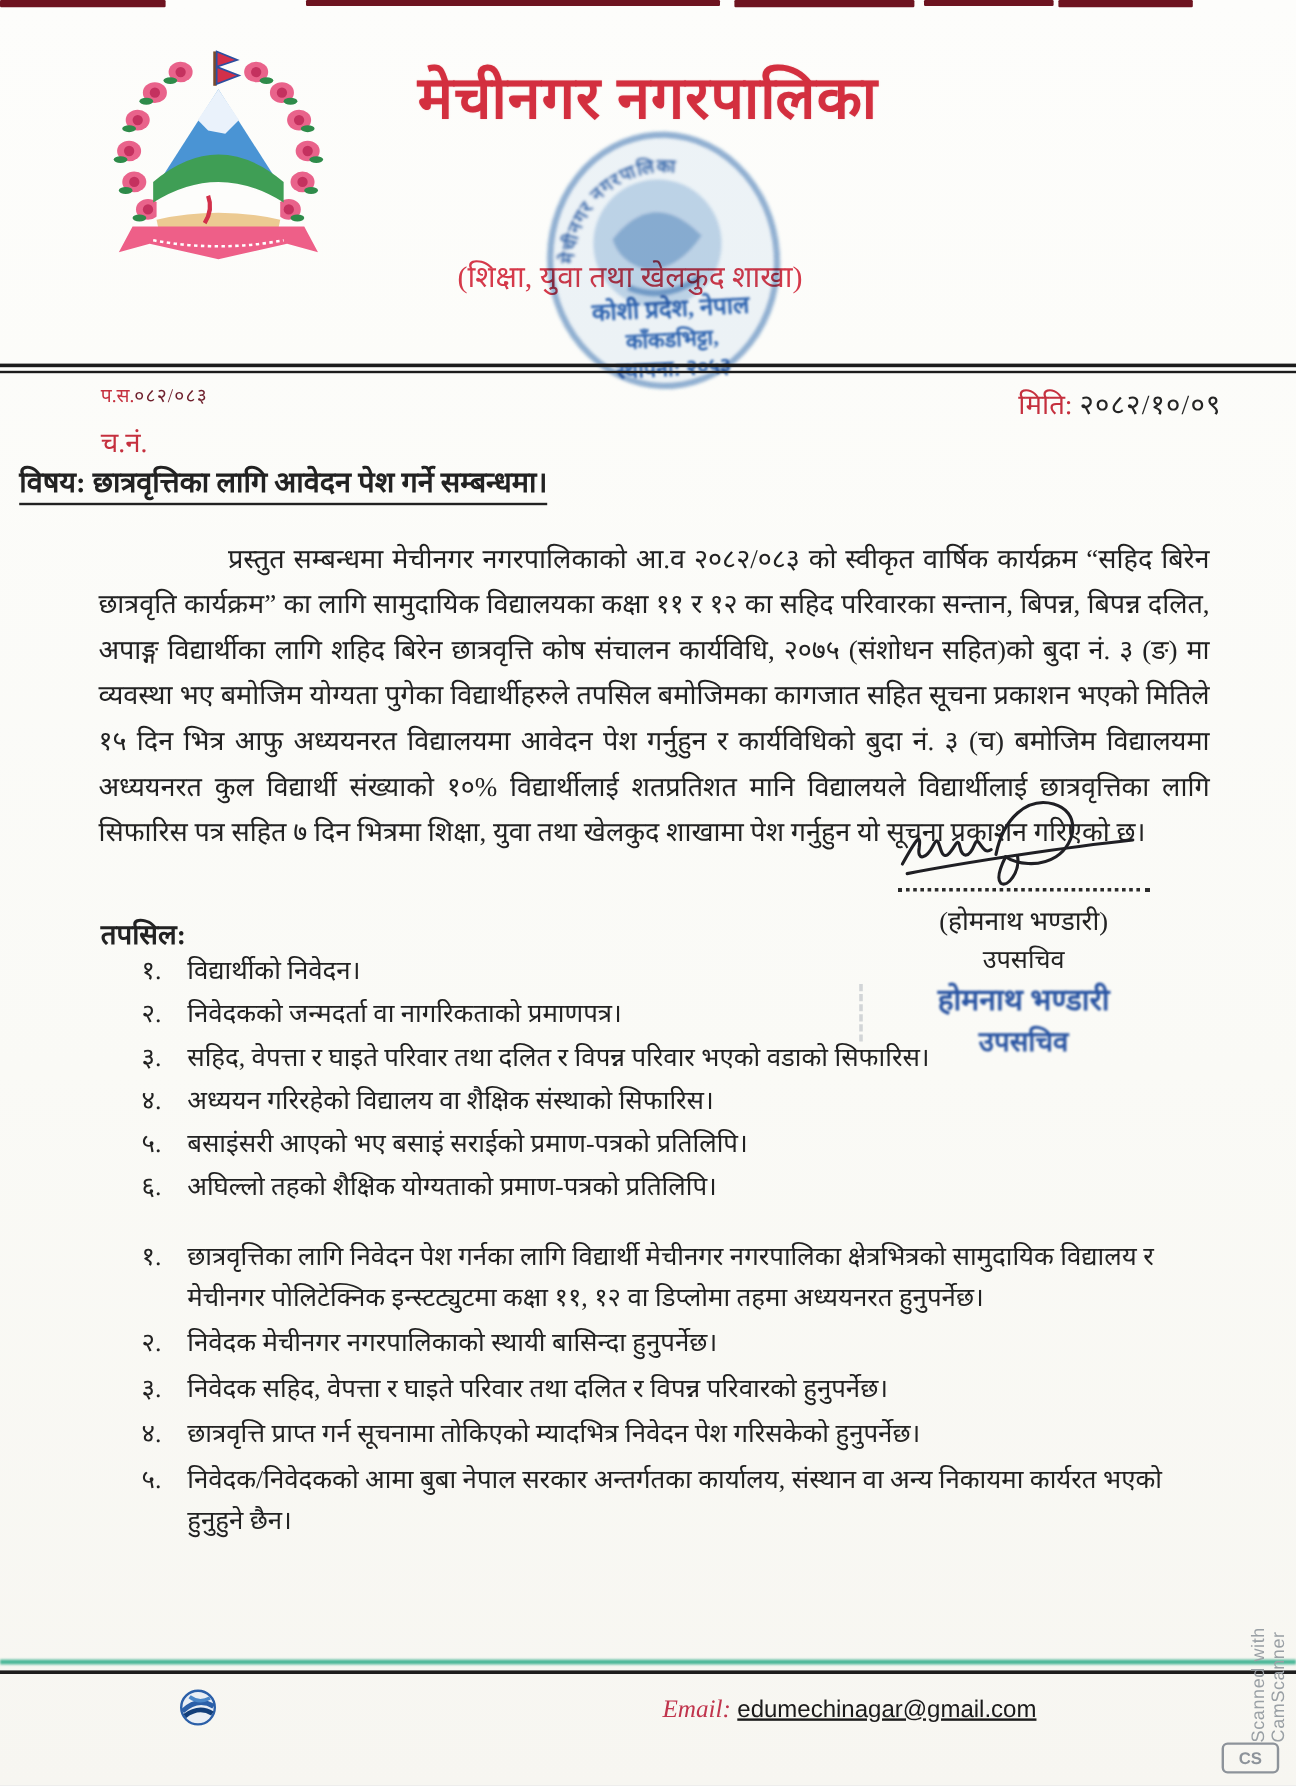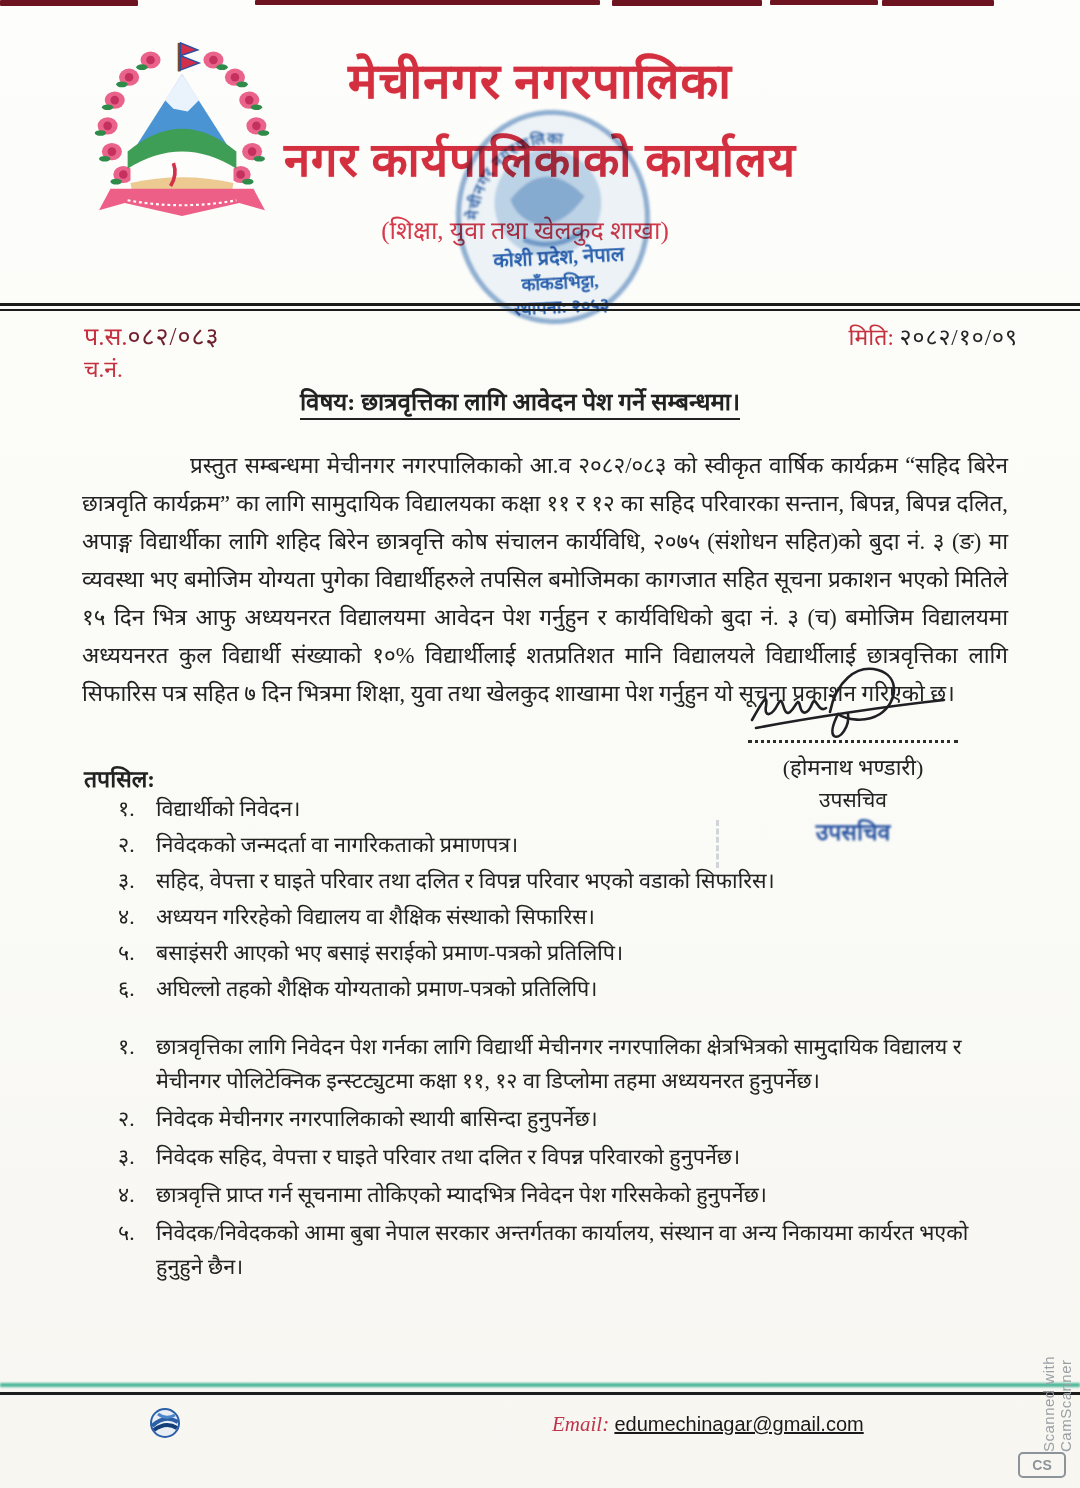--- a/index.html
+++ b/index.html
@@ -32,30 +32,30 @@
   .stamp-lines { position:absolute; left:420px; top:243px; width:280px; text-align:center; z-index:3;
                  color:#2d66b5; font-weight:700; transform:rotate(-3deg);
                  filter:blur(.7px); mix-blend-mode:multiply; }
   .stamp-lines .sl1{font-size:20px;} .stamp-lines .sl2{font-size:18px;} .stamp-lines .sl3{font-size:18px;}
 
   
   .divider { position:absolute; left:0; right:0; top:303px; z-index:4; }
   .divider .d1{height:3px;background:#1c1c1c;} .divider .d2{height:2px;background:#1c1c1c;margin-top:3px;}
 
   
-  .ref-left { position:absolute; left:84px; top:318px; font-size:25px; }
+  .ref-left { position:absolute; left:84px; top:318px; font-size:16px; }
   .ref-label { color:#c5303e; }
   .ref-value { color:#6e1f2c; letter-spacing:1px; }
   .serial { position:absolute; left:84px; top:352px; font-size:23px; color:#c5303e; }
   .date-row { position:absolute; right:62px; top:320px; font-size:23px; }
   .date-label { color:#c5303e; }
   .date-value { color:#252525; letter-spacing:1px; }
 
-  .subject { position:absolute; left:0; right:40px; top:384px; text-align:center;
-             font-size:24px; font-weight:600; }
+  .subject { position:absolute; left:0; right:40px; top:384px; 
+             font-size:24px; font-weight:600;padding-left:16px; }
   .subject span { border-bottom:2px solid #222; padding-bottom:3px; }
 
   .body-par { position:absolute; left:82px; right:72px; top:447px;
               font-size:22.5px; line-height:38px; text-align:justify; text-indent:108px; }
 
   
   .sig-block { position:absolute; left:718px; top:668px; width:270px; text-align:center; }
   .sig-ink { position:relative; height:72px; }
   .sig-ink svg { position:absolute; left:20px; top:-6px; }
   .sig-dots { width:210px; margin:0 auto; border-bottom:3px dotted #2c2c2c; }
@@ -192,21 +192,20 @@
         <path d="M24,100 Q60,92 96,100 L94,110 Q60,118 26,110 Z" fill="#ecca92"></path>
         <path d="M54,86 q3,8 -2,16" stroke="#d2304a" stroke-width="2.5" fill="none"></path>
 
         <polygon points="10,104 110,104 118,119 100,114 60,123 20,114 2,119" fill="#ee5f88"></polygon>
         <path d="M22,112 Q60,119 98,112" stroke="#fff" stroke-width="1.5" fill="none" stroke-dasharray="2,2"></path>
       </g>
     </svg>
   </div>
 
   <div class="title1">मेचीनगर नगरपालिका</div>
-  <div class="title2">नगर कार्यपालिकाको कार्यालय</div>
   <div class="subtitle">(शिक्षा, युवा तथा खेलकुद शाखा)</div>
 
   <div class="stamp">
     <svg viewBox="0 0 200 220" width="206" height="226">
       <defs>
         <path id="arcTop" d="M32,150 A74,80 0 1 1 168,150"></path>
         <filter id="b1">
             <feGaussianBlur stdDeviation="1.1"></feGaussianBlur>
           </filter>
       </defs>
@@ -255,20 +254,21 @@
           <path d="M92,50 C98,20 118,2 140,8 C162,14 160,40 142,52 C128,61 108,58 100,52"></path>
           <path d="M100,52 C96,60 92,70 96,74 C102,78 112,64 110,52"></path>
           <path d="M18,66 C70,56 150,44 206,38"></path>
         </g>
       </svg>
     </div>
     <div class="sig-dots"></div>
     <div class="sig-name">(होमनाथ भण्डारी)</div>
     <div class="sig-desig">उपसचिव</div>
     <div class="sig-stamp">
+      <div class="s1">होमनाथ भण्डारी</div>
       <div class="s2">उपसचिव</div>
     </div>
   </div>
 
   <div class="tapasil-head">तपसिल:</div>
   <div class="tapasil-list">
     <div class="li-row">
       <span class="li-num">१.</span>
       <span class="li-text">विद्यार्थीको निवेदन।</span>
     </div>

